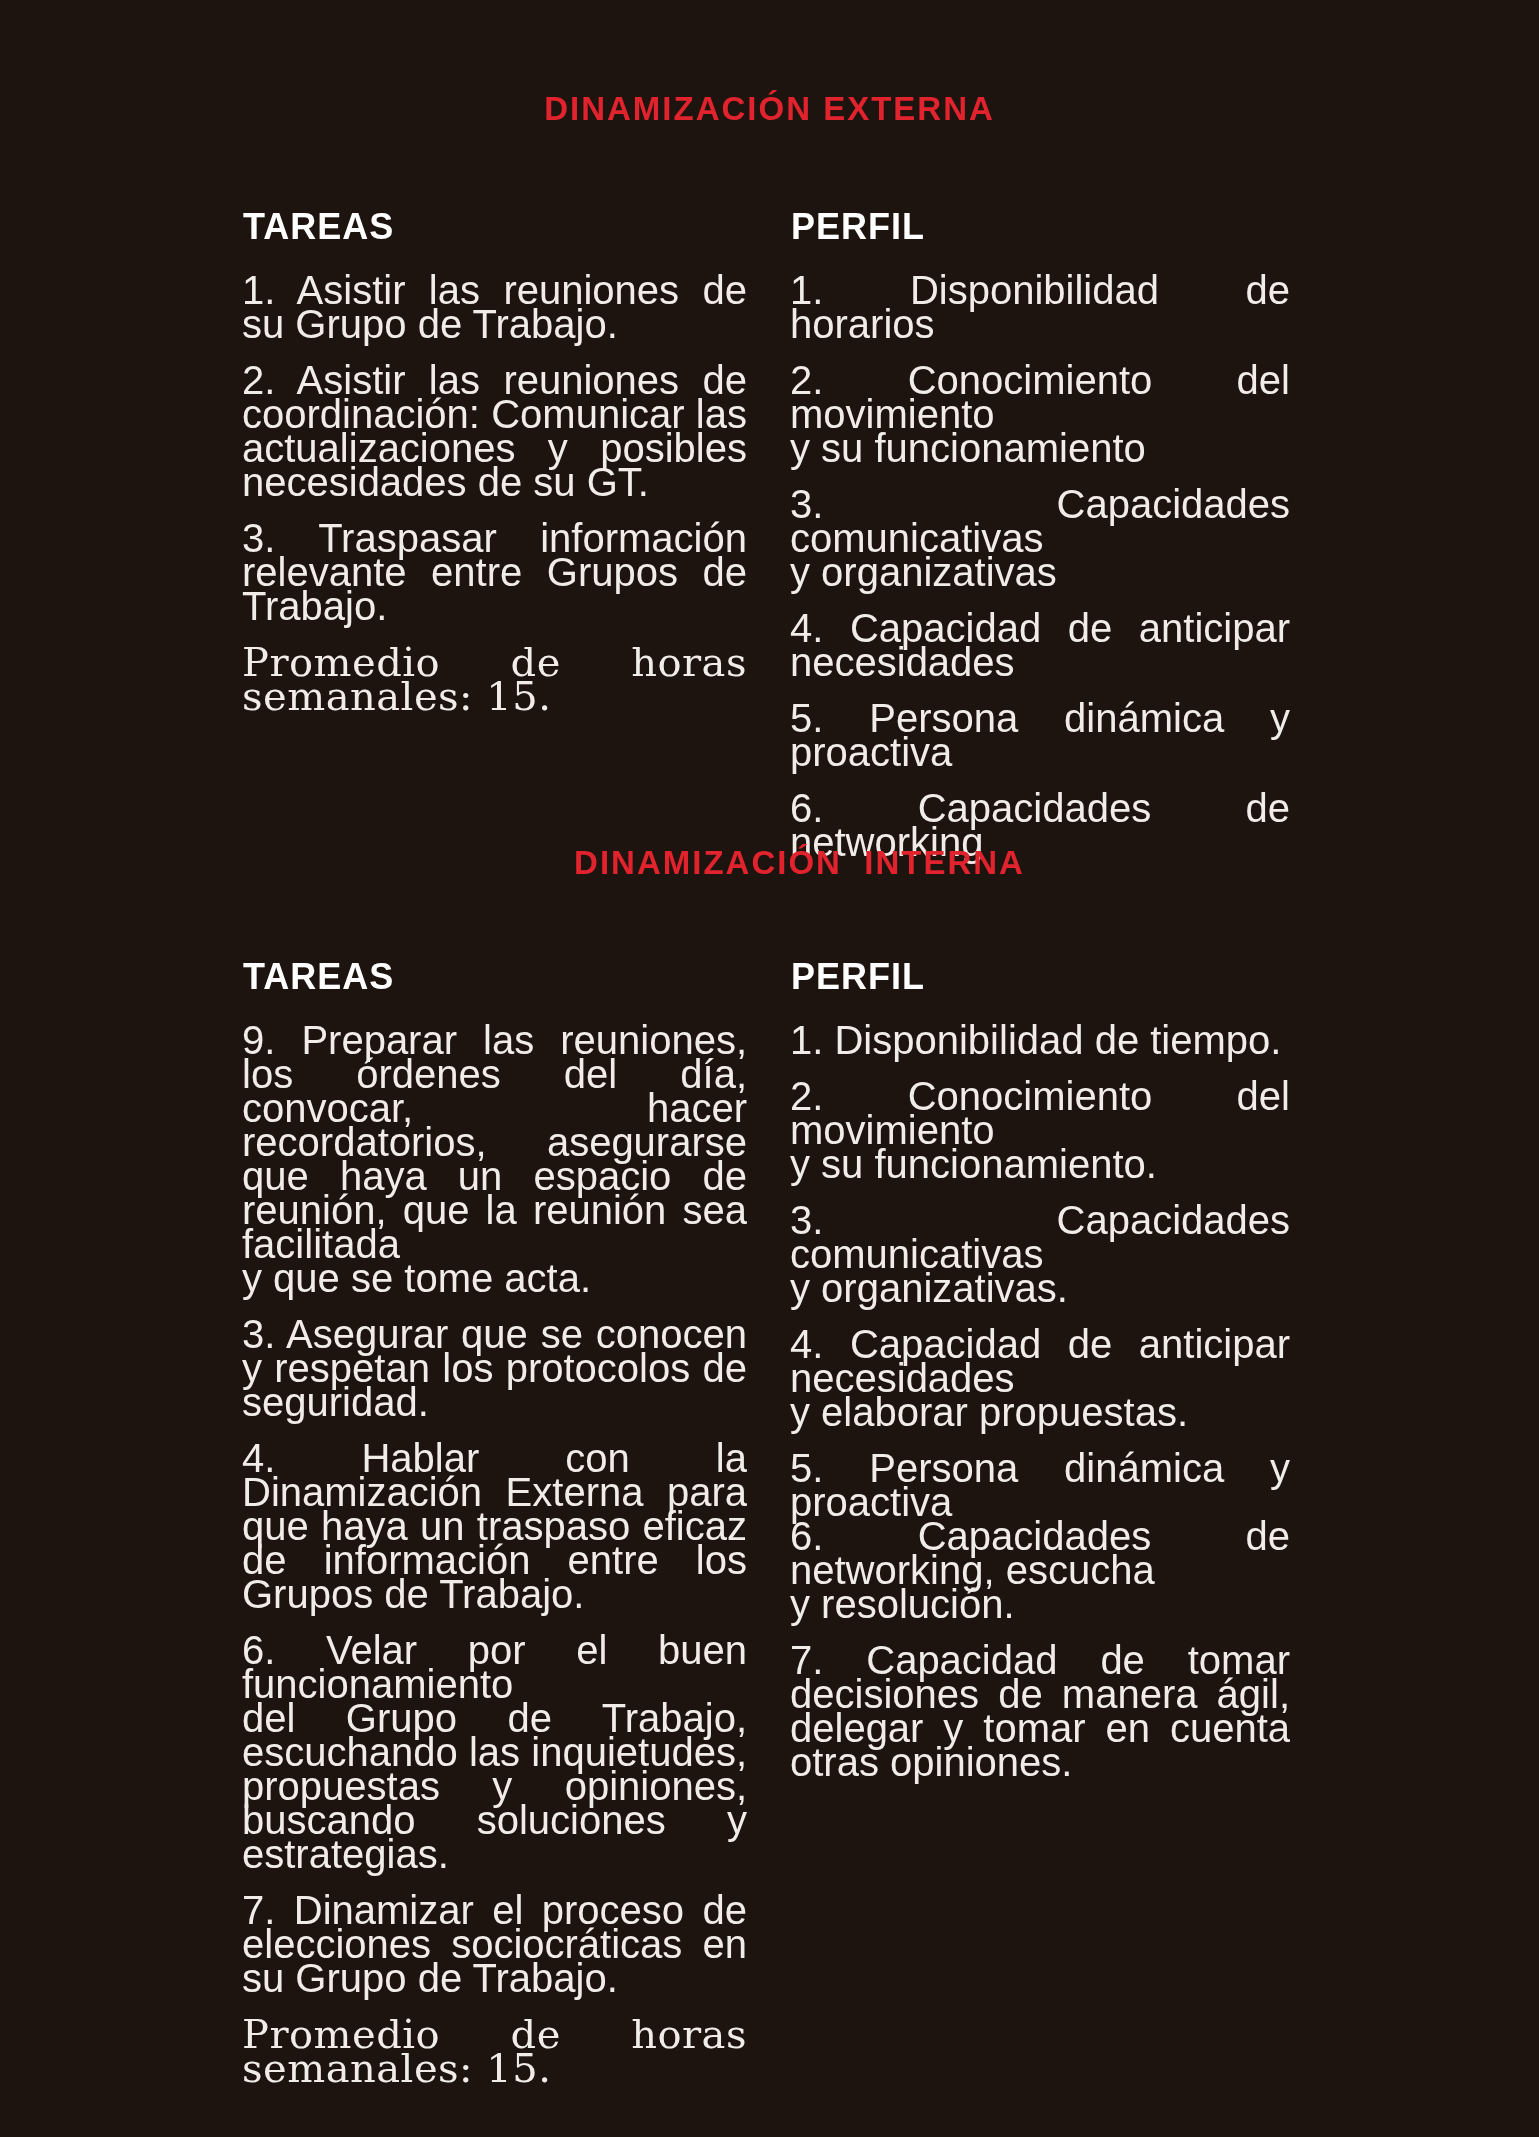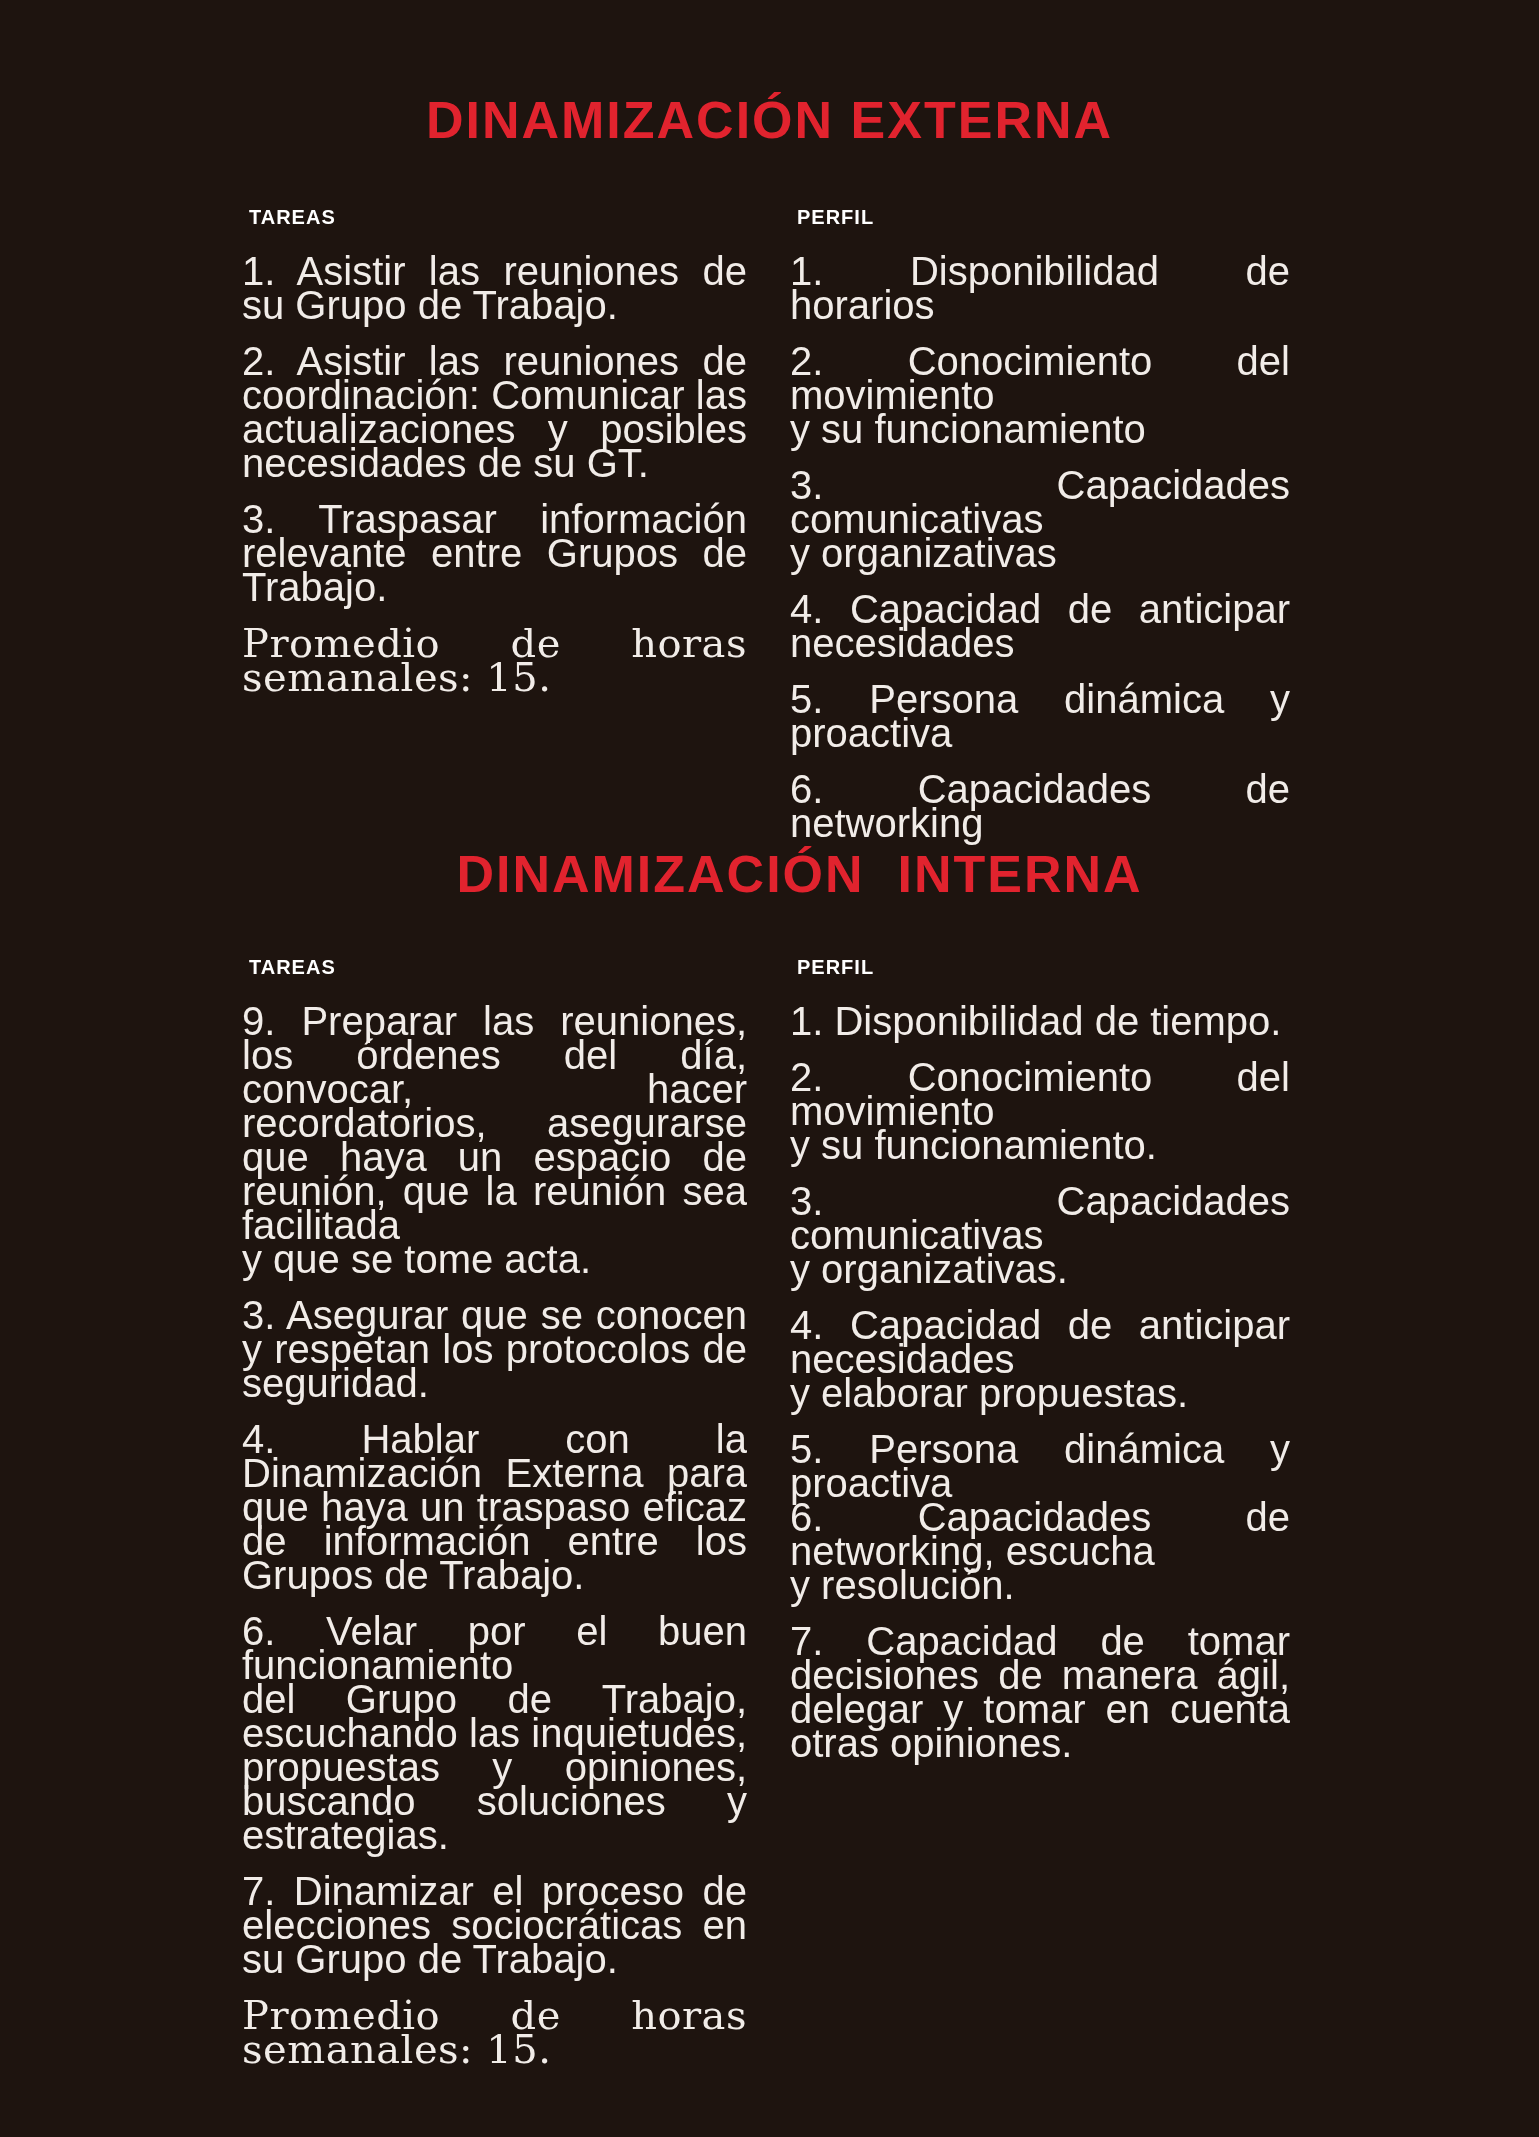--- a/index.html
+++ b/index.html
@@ -15,21 +15,21 @@
     overflow: hidden;
     font-family: "Liberation Sans", sans-serif;
   }
   .section-title {
     position: absolute;
     left: 0;
     width: 100%;
     margin: 0;
     text-align: center;
     color: #e1232e;
-    font-size: 52px;
+    font-size: 33px;
     font-weight: 700;
     letter-spacing: 2px;
     white-space: pre-wrap; 
   }
   .section-title.t1 { top: 90px; }
   .section-title.t2 { top: 844px; margin-left: 30px; }
 
   .section-body {
     position: absolute;
     left: 242px;
@@ -38,23 +38,23 @@
     align-items: flex-start;
   }
   .section-body.s1 { top: 206px; }
   .section-body.s2 { top: 956px; }
 
   .col { }
   .col.tareas { width: 505px; }
   .col.perfil { width: 500px; }
 
   .col-heading {
-    margin: 0 0 25px 7px;
+    margin: 0 0 25px 1px;
     color: #ffffff;
-    font-size: 20px;
+    font-size: 36px;
     font-weight: 700;
     letter-spacing: 1px;
   }
   .col p.item {
     margin: 0 0 22px 0;
     color: #f1ece8;
     font-size: 40px;
     line-height: 34px;
     font-weight: 400;
     text-align: justify;

